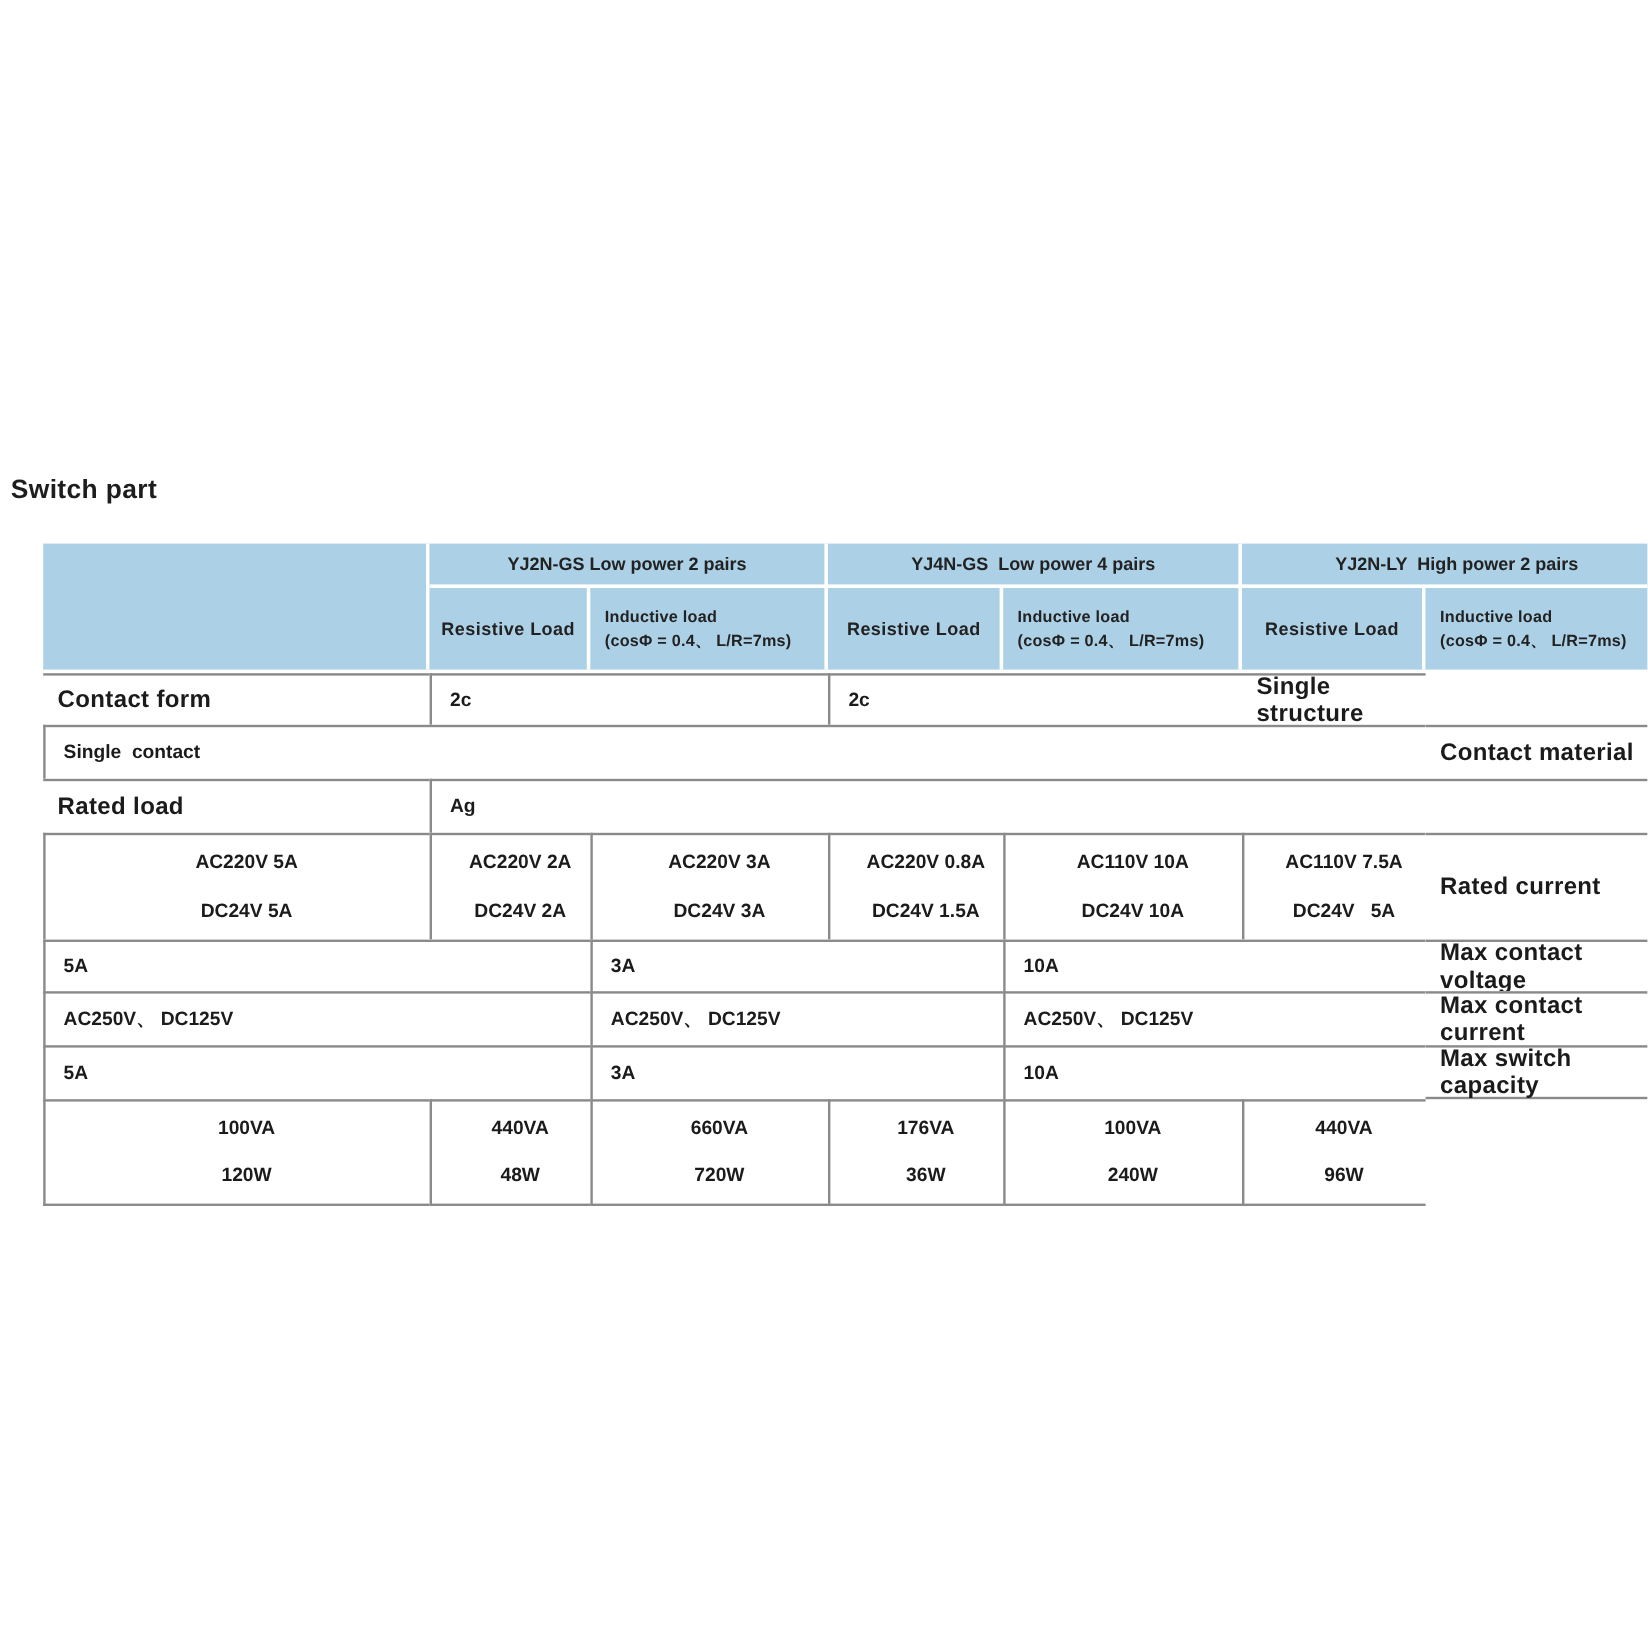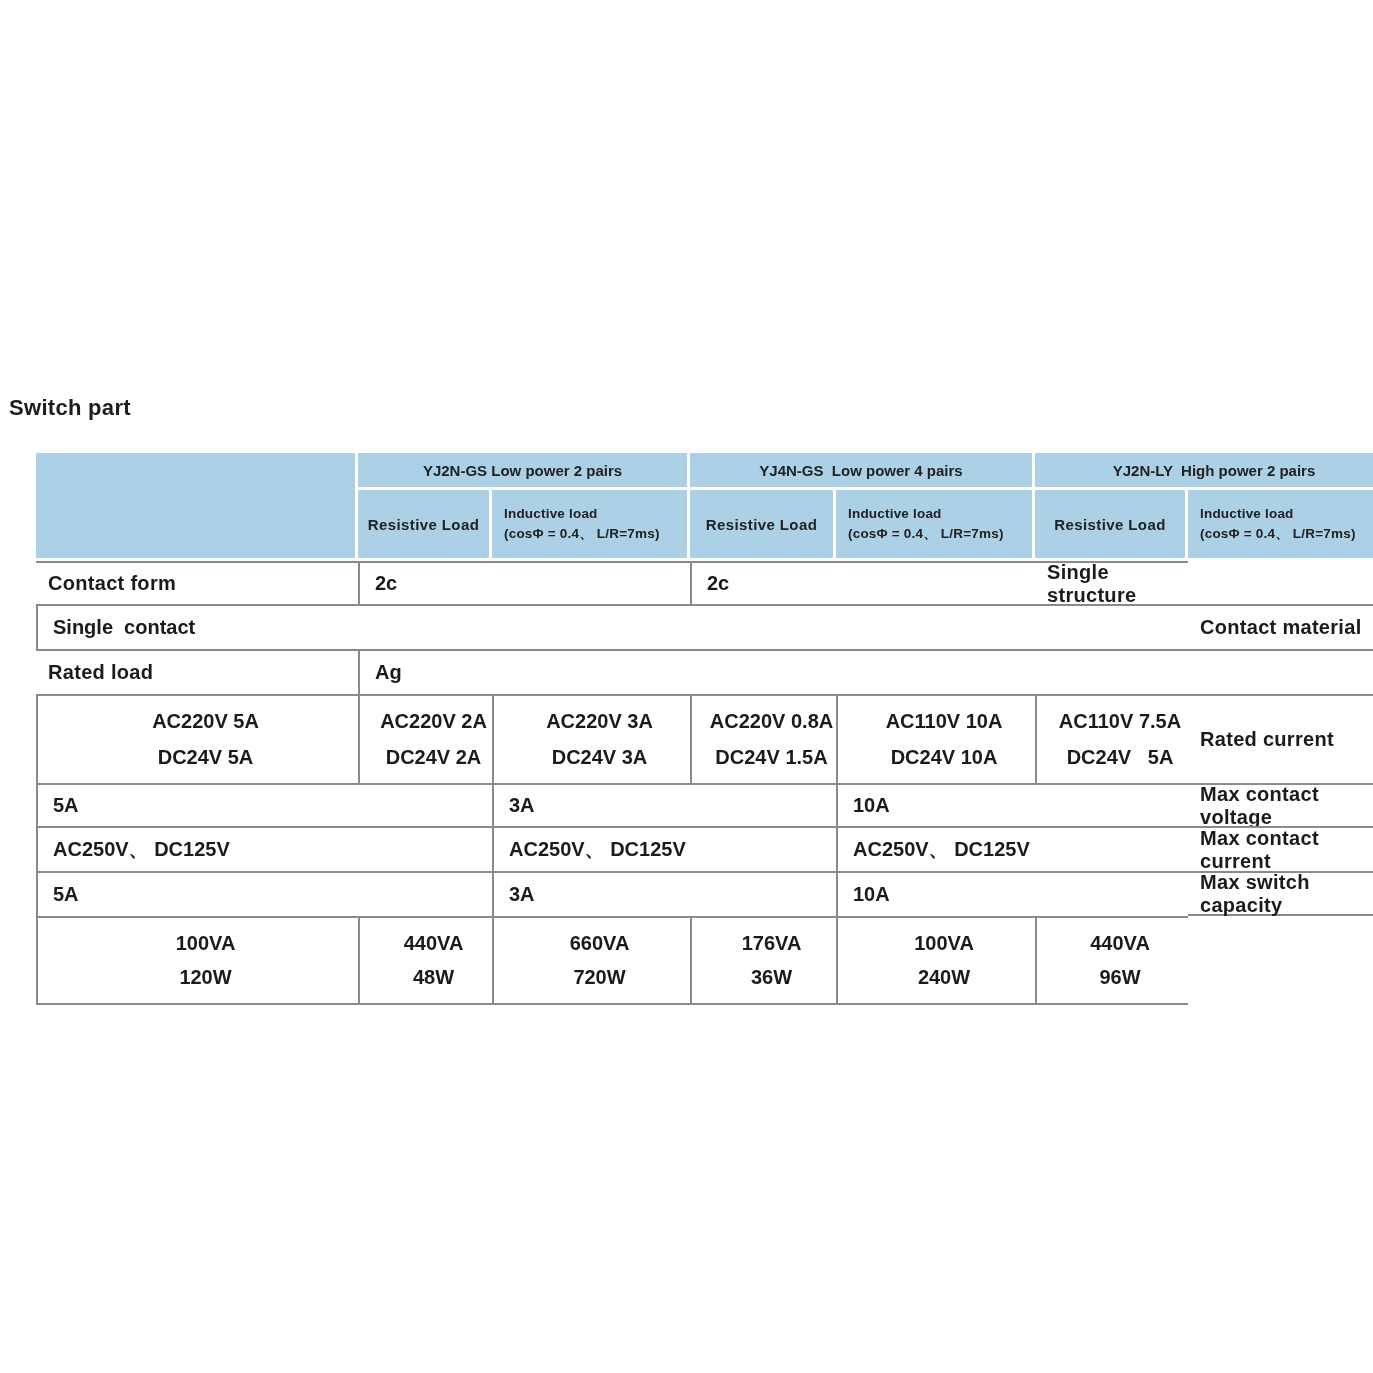--- a/index.html
+++ b/index.html
@@ -20,21 +20,21 @@
   .gapR{border-right:3px solid #ffffff;}
   .gapB{border-bottom:3px solid #ffffff;}
   .corner{grid-column:1;grid-row:1/3;}
   .group{display:flex;align-items:center;justify-content:center;font-size:15px;white-space:pre;}
   .g1{grid-column:2/4;} .g2{grid-column:4/6;} .g3{grid-column:6/8;}
   .sub{display:flex;align-items:center;justify-content:center;font-size:15px;letter-spacing:0.4px;}
   .sub.ind{flex-direction:column;align-items:flex-start;justify-content:center;
            padding-left:12px;font-size:13.5px;line-height:1.5;letter-spacing:0.2px;text-align:center;}
   .tbody{grid-template-rows:43px 45px 45px 89px 43px 45px 45px 89px;margin-top:3px;}
   .cell{box-sizing:border-box;border-top:2px solid var(--grid_line);display:flex;align-items:center;
-        color:var(--body_text);font-weight:bold;font-size:20px;background:#ffffff;}
+        color:var(--body_text);font-weight:bold;font-size:16px;background:#ffffff;}
   .vline{border-left:2px solid var(--grid_line);}
   .bottom{border-bottom:2px solid var(--grid_line);}
   .label{padding-left:12px;font-size:20px;letter-spacing:0.3px;}
   .value{padding-left:15px;white-space:pre;}
   .duo{flex-direction:column;align-items:center;justify-content:space-between;
        padding:14px 0 14px 15px;}
   .duo span{white-space:pre;}
   .s2{grid-column:span 2;} .s6{grid-column:span 6;}
 </style>
 </head>

